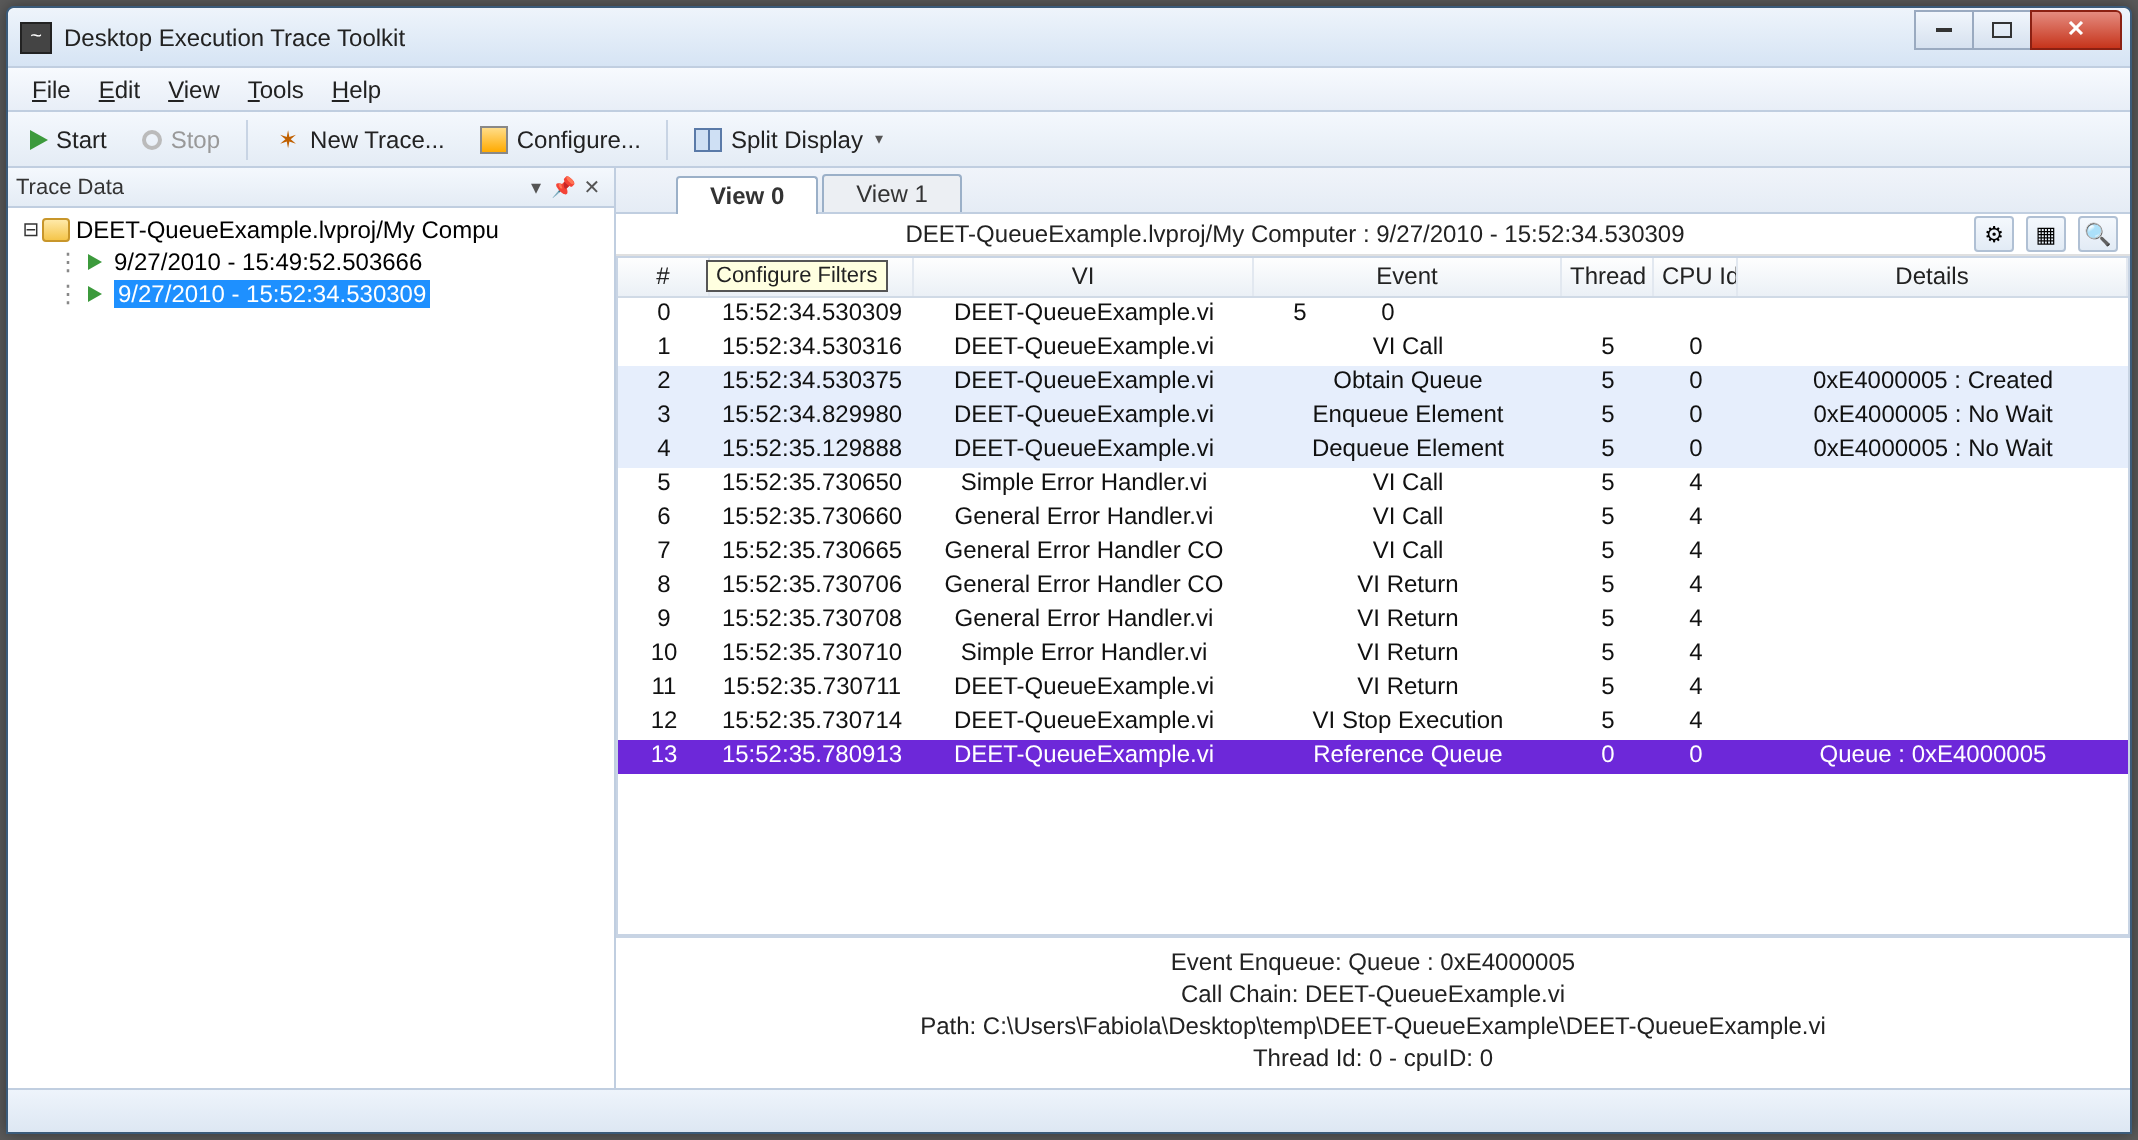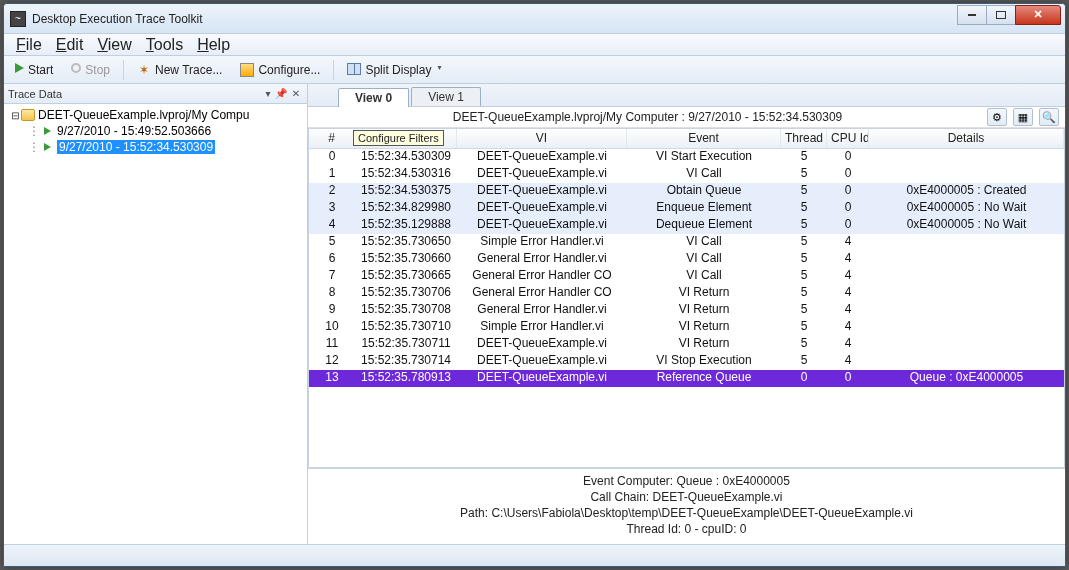--- a/index.html
+++ b/index.html
@@ -12,26 +12,26 @@
 .titlebar .title { font-size:12px; color:#222; flex:1; }
 .titlebar .ctrlbox { display:flex; height:20px; margin-right:4px; margin-top:-8px;}
 .titlebar .ctrl { width:30px; height:20px; border:1px solid #9aaac0; background:linear-gradient(#f1f6fc,#d6e1ef); margin-left:-1px; display:flex; align-items:center; justify-content:center; font-size:11px; color:#333;}
 .titlebar .ctrl.min::after{content:"";width:8px;border-bottom:2px solid #333;}
 .titlebar .ctrl.max::after{content:"";width:8px;height:6px;border:1.5px solid #333;}
 .titlebar .ctrl.close { width:46px; background:linear-gradient(#e48b7f,#c6341b); border-color:#8b2012; color:#fff; border-top-right-radius:3px;}
 .titlebar .ctrl.close::after{content:"✕"; font-weight:bold;}
 
 
 .menubar { height:22px; background: linear-gradient(#f7fafe,#e8eef7); border-bottom:1px solid #c0cee0; display:flex; align-items:center; padding-left:6px; gap:2px;}
-.menubar .item { font-size:16px; padding:2px 6px; color:#222;}
+.menubar .item { font-size:12px; padding:2px 6px; color:#222;}
 .menubar .item .u{text-decoration:underline;}
 
 
 .toolbar { height:28px; background: linear-gradient(#f4f8fd,#e4ecf5); border-bottom:1px solid #c0cee0; display:flex; align-items:center; padding-left:4px; gap:4px;}
-.toolbar .btn { display:flex; gap:4px; padding:2px 6px; font-size:12px; color:#222; border:1px solid transparent; border-radius:2px;}
+.toolbar .btn { display:flex; align-items:center; gap:4px; padding:2px 6px; font-size:12px; color:#222; border:1px solid transparent; border-radius:2px;}
 .toolbar .btn.disabled { color:#999; }
 .toolbar .sep { width:0; border-left:1px solid #c8d4e4; height:20px; margin:0 2px;}
 .arrow-play { width:0;height:0;border-top:5px solid transparent;border-bottom:5px solid transparent;border-left:9px solid #3c9a3c;}
 .circ-stop { width:10px;height:10px;border-radius:50%;border:2px solid #bbb;}
 .icon-spark { width:14px; height:14px; font-size:12px; color:#c06000; text-align:center;}
 .icon-cfg { width:14px;height:14px;border:1px solid #888;background:linear-gradient(#fd8,#fa0);}
 .icon-split { width:14px;height:12px;border:1px solid #5a7aa8;display:flex;}
 .icon-split div{flex:1;background:#cfe0f4;border-left:1px solid #5a7aa8;}
 .icon-split div:first-child{border-left:none;}
 .dd-arrow{font-size:8px;color:#555;margin-left:2px;}
@@ -187,21 +187,20 @@
           <div class="th col-th">Thread</div>
           <div class="th col-c">CPU Id</div>
           <div class="th col-d">Details</div>
           <div class="cfg-filter">Configure Filters</div>
         </div>
         <div class="tbody" id="tbody">
             <div class="tr">
               <div class="td col-n">0</div>
               <div class="td col-t">15:52:34.530309</div>
               <div class="td col-v">DEET-QueueExample.vi</div>
-              <div class="td col-e">VI Start Execution</div>
               <div class="td col-th">5</div>
               <div class="td col-c">0</div>
               <div class="td col-d"></div>
             </div>
             <div class="tr">
               <div class="td col-n">1</div>
               <div class="td col-t">15:52:34.530316</div>
               <div class="td col-v">DEET-QueueExample.vi</div>
               <div class="td col-e">VI Call</div>
               <div class="td col-th">5</div>
@@ -313,21 +312,21 @@
               <div class="td col-v">DEET-QueueExample.vi</div>
               <div class="td col-e">Reference Queue</div>
               <div class="td col-th">0</div>
               <div class="td col-c">0</div>
               <div class="td col-d">Queue : 0xE4000005</div>
             </div>
           </div>
       </div>
 
       <div class="details">
-        <div>Event Computer: Queue : 0xE4000005</div>
+        <div>Event Enqueue: Queue : 0xE4000005</div>
         <div>Call Chain: DEET-QueueExample.vi</div>
         <div>Path: C:\Users\Fabiola\Desktop\temp\DEET-QueueExample\DEET-QueueExample.vi</div>
         <div>Thread Id: 0 - cpuID: 0</div>
       </div>
 
     </div>
   </div>
 
   <div class="status"></div>
 </div>

